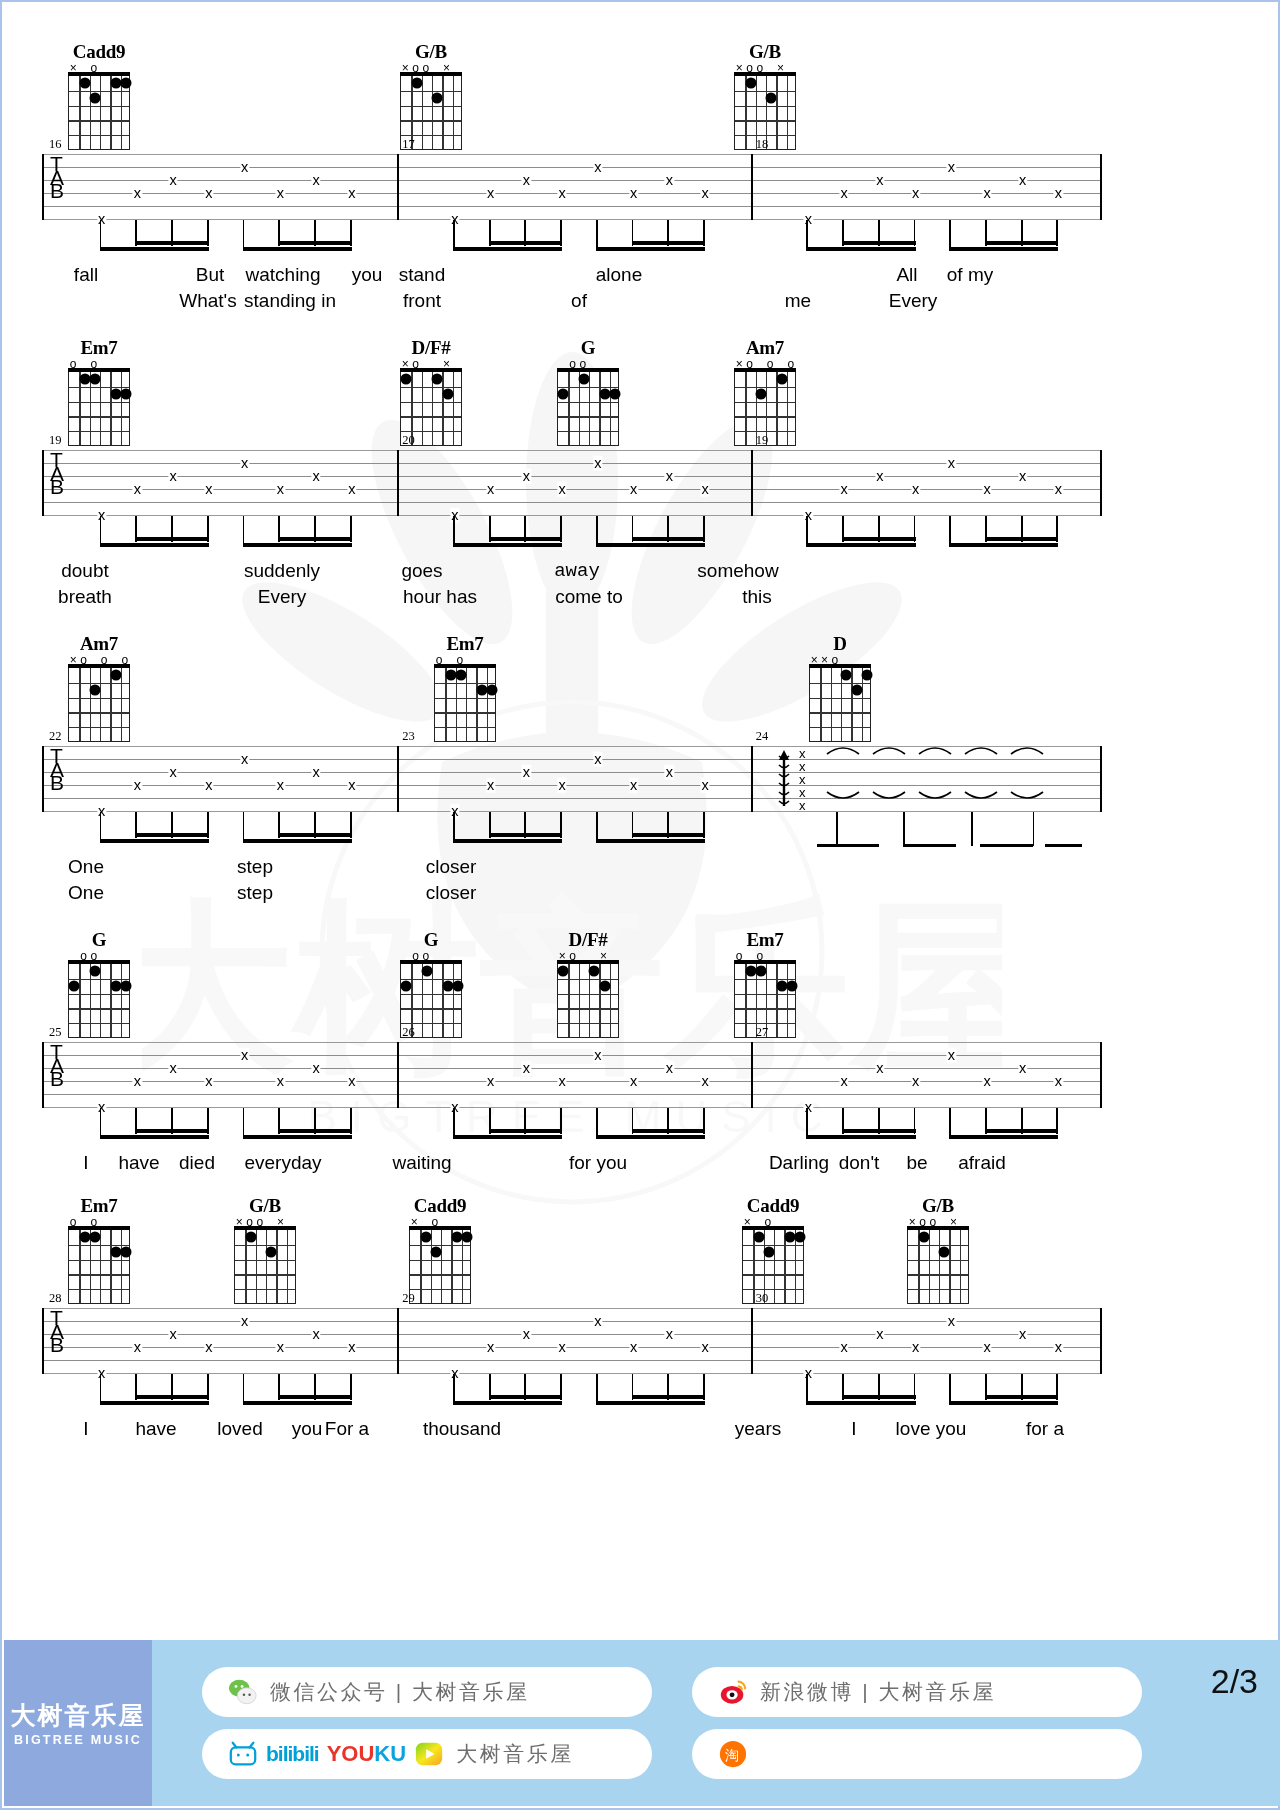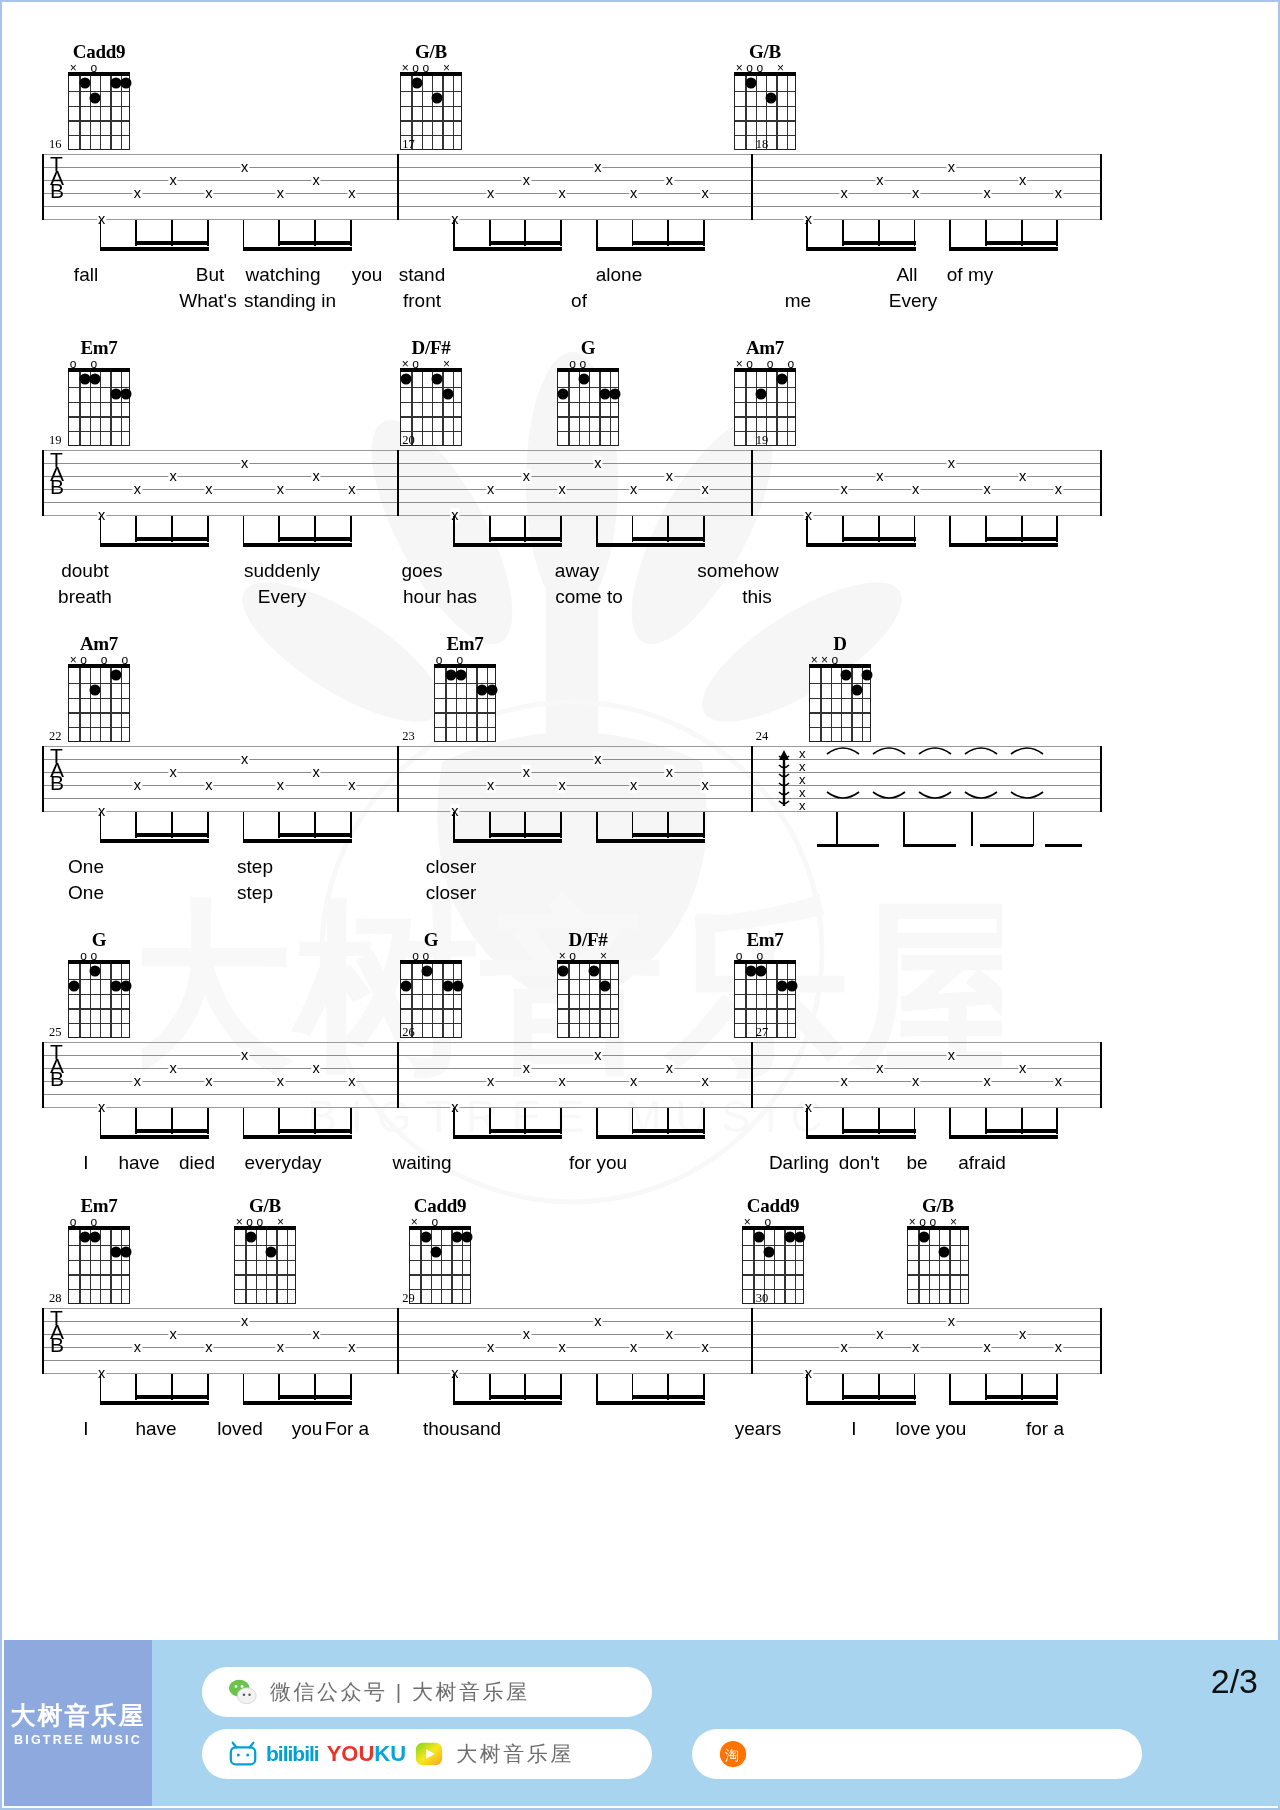--- a/index.html
+++ b/index.html
@@ -513,21 +513,21 @@
             <div class="beam" style="left: 764.322px; width: 109.209px; top: 27px;"></div>
             <div class="beam" style="left: 800.058px; width: 73.4729px; top: 21px;"></div>
             <div class="beam" style="left: 907.267px; width: 109.209px; top: 27px;"></div>
             <div class="beam" style="left: 943.004px; width: 73.4729px; top: 21px;"></div>
           </div>
         </div>
         <div class="lyrics" style="top: 222px;">
           <div class="lyric" style="left: 83px;">doubt</div>
           <div class="lyric" style="left: 280px;">suddenly</div>
           <div class="lyric" style="left: 420px;">goes</div>
-          <div class="lyric" style="left: 575px;">away</div>
+          <div class="lyric" style="left: 575px; font-family: Liberation Mono, monospace;">away</div>
           <div class="lyric" style="left: 736px;">somehow</div>
         </div>
         <div class="lyrics" style="top: 248px;">
           <div class="lyric" style="left: 83px;">breath</div>
           <div class="lyric" style="left: 280px;">Every</div>
           <div class="lyric" style="left: 438px;">hour has</div>
           <div class="lyric" style="left: 587px;">come to</div>
           <div class="lyric" style="left: 755px;">this</div>
         </div>
       </div>
@@ -1122,20 +1122,32 @@
                 <ellipse cx="12" cy="12" rx="11" ry="9" fill="#6cc24a"></ellipse>
                 <ellipse cx="20" cy="20" rx="10" ry="8.5" fill="#f2f2f2" stroke="#cfcfcf" stroke-width="0.8"></ellipse>
                 <circle cx="8.5" cy="10" r="1.5" fill="#fff"></circle>
                 <circle cx="15" cy="10" r="1.5" fill="#fff"></circle>
                 <circle cx="17" cy="19" r="1.3" fill="#555"></circle>
                 <circle cx="23" cy="19" r="1.3" fill="#555"></circle>
               </svg>
           </span>
           <span class="ptxt">微信公众号 | 大树音乐屋</span>
         </div>
+        <div class="pill w2">
+          <span class="ico">
+            <svg viewBox="0 0 32 32">
+                <ellipse cx="15" cy="19" rx="12" ry="9.5" fill="#e6162d"></ellipse>
+                <ellipse cx="15" cy="19" rx="6" ry="5" fill="#fff"></ellipse>
+                <circle cx="15" cy="19" r="2.6" fill="#111"></circle>
+                <path d="M22 5 a8 8 0 0 1 7 7" stroke="#f5a623" stroke-width="2.4" fill="none" stroke-linecap="round"></path>
+                <path d="M22 10 a4 4 0 0 1 3.5 3.5" stroke="#f5a623" stroke-width="2.2" fill="none" stroke-linecap="round"></path>
+              </svg>
+          </span>
+          <span class="ptxt">新浪微博 | 大树音乐屋</span>
+        </div>
       </div>
       <div class="pillrow">
         <div class="pill w1">
           <span class="brandlogos">
             <span class="ico">
               <svg viewBox="0 0 32 32">
                   <rect x="3" y="9" width="26" height="18" rx="5" fill="#fff" stroke="#00a1d6" stroke-width="2.4"></rect>
                   <path d="M9 9 L5 4 M23 9 L27 4" stroke="#00a1d6" stroke-width="2.4" stroke-linecap="round"></path>
                   <circle cx="11" cy="17" r="1.6" fill="#00a1d6"></circle>
                   <circle cx="21" cy="17" r="1.6" fill="#00a1d6"></circle>

